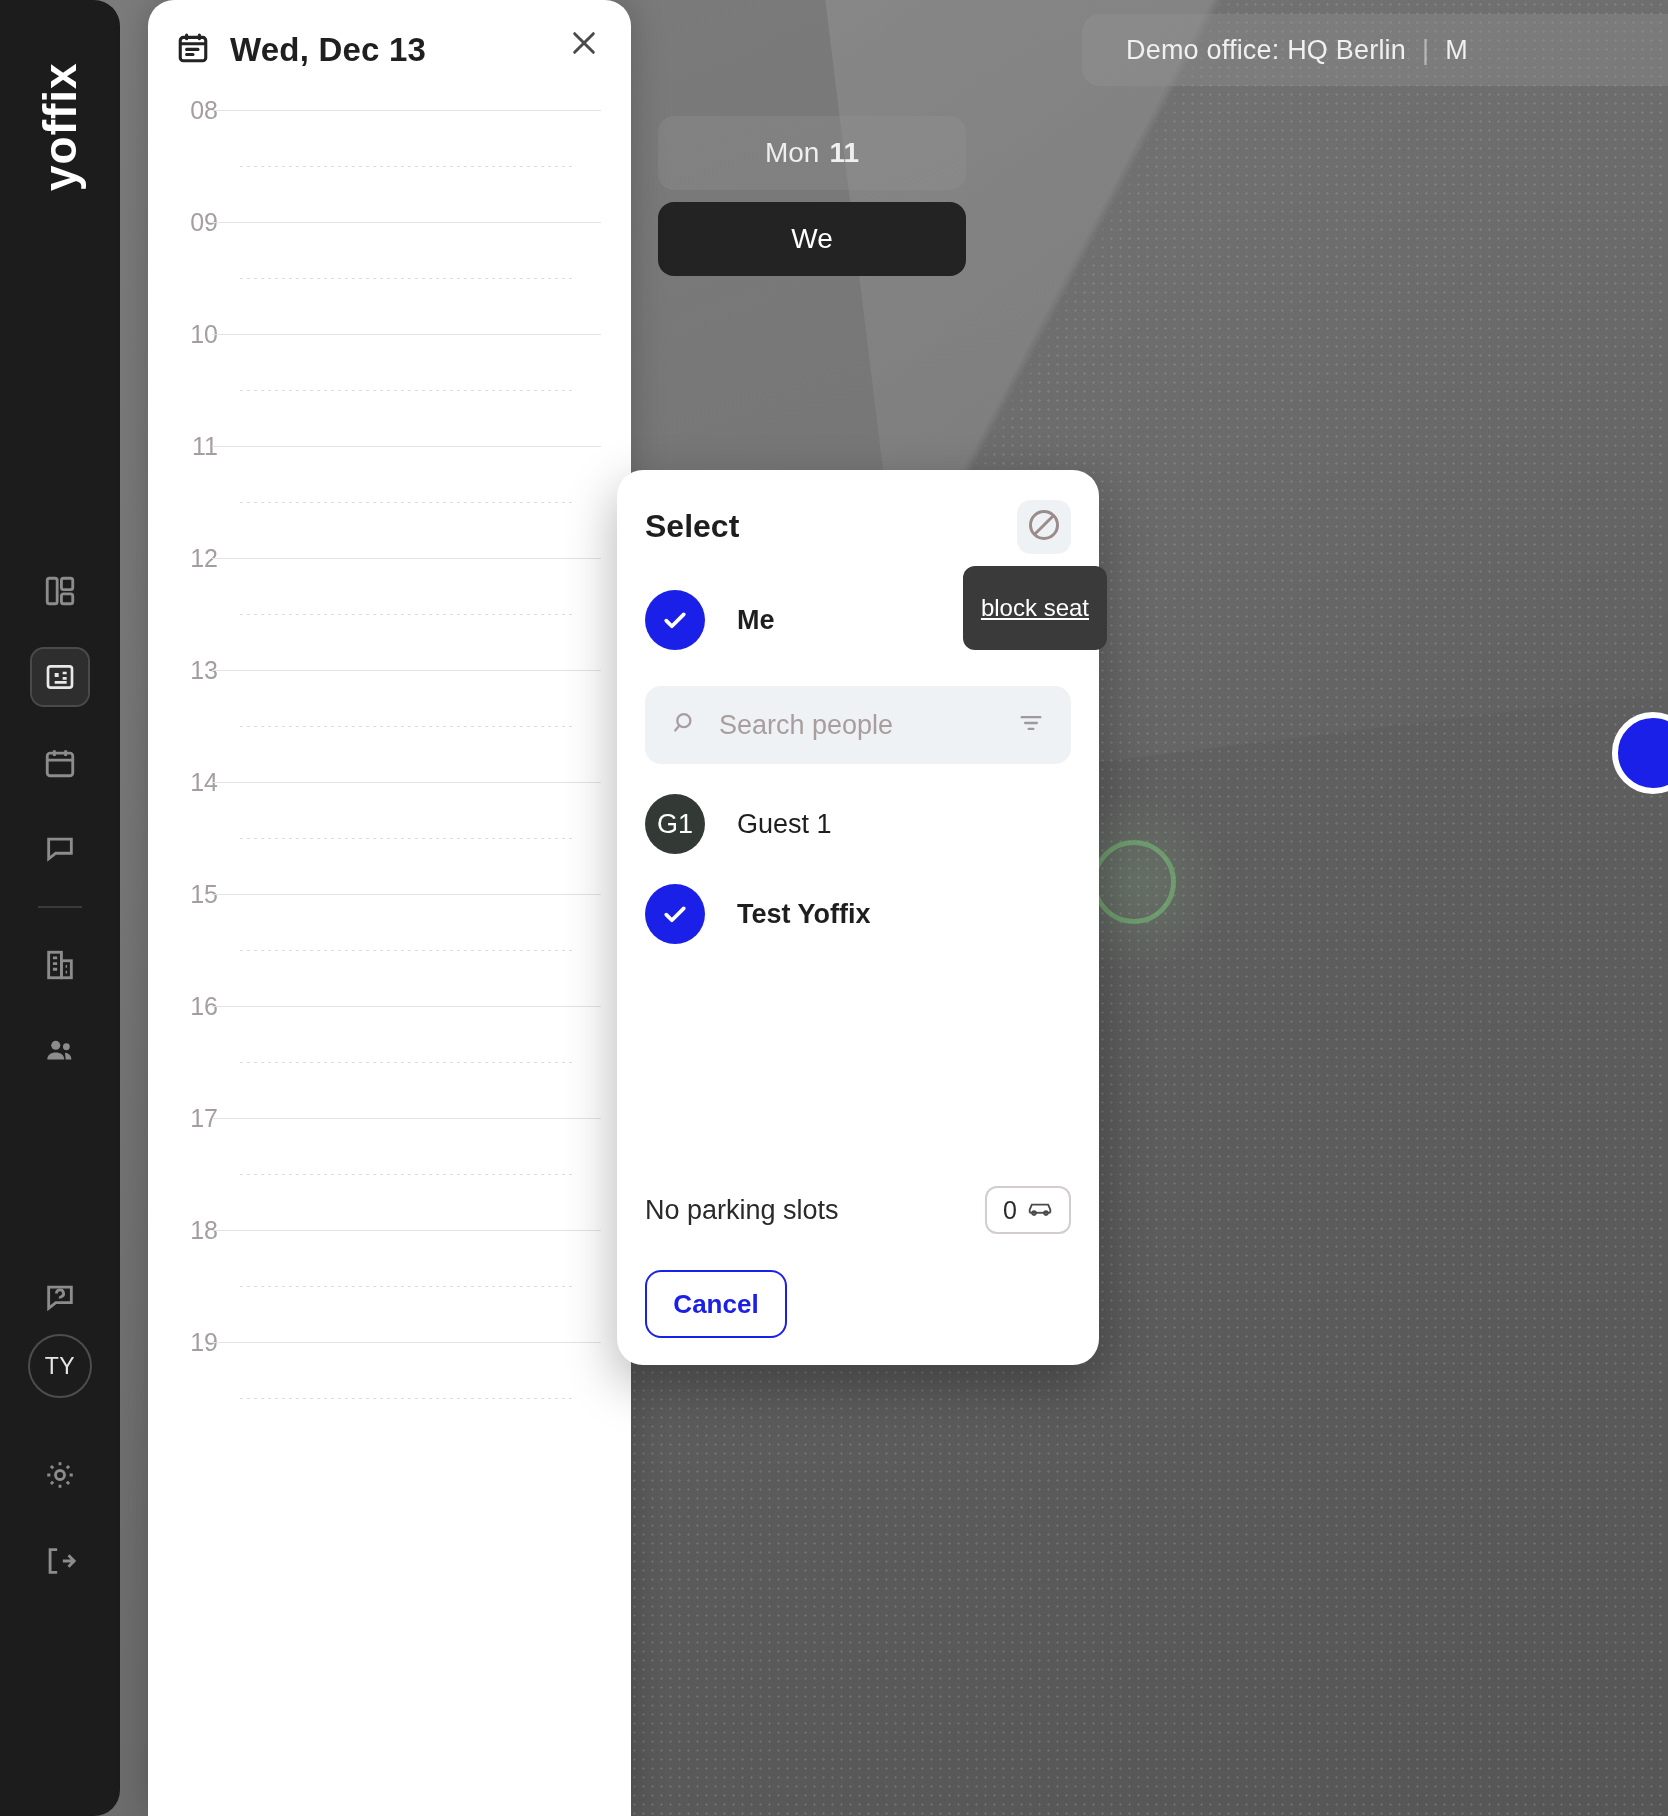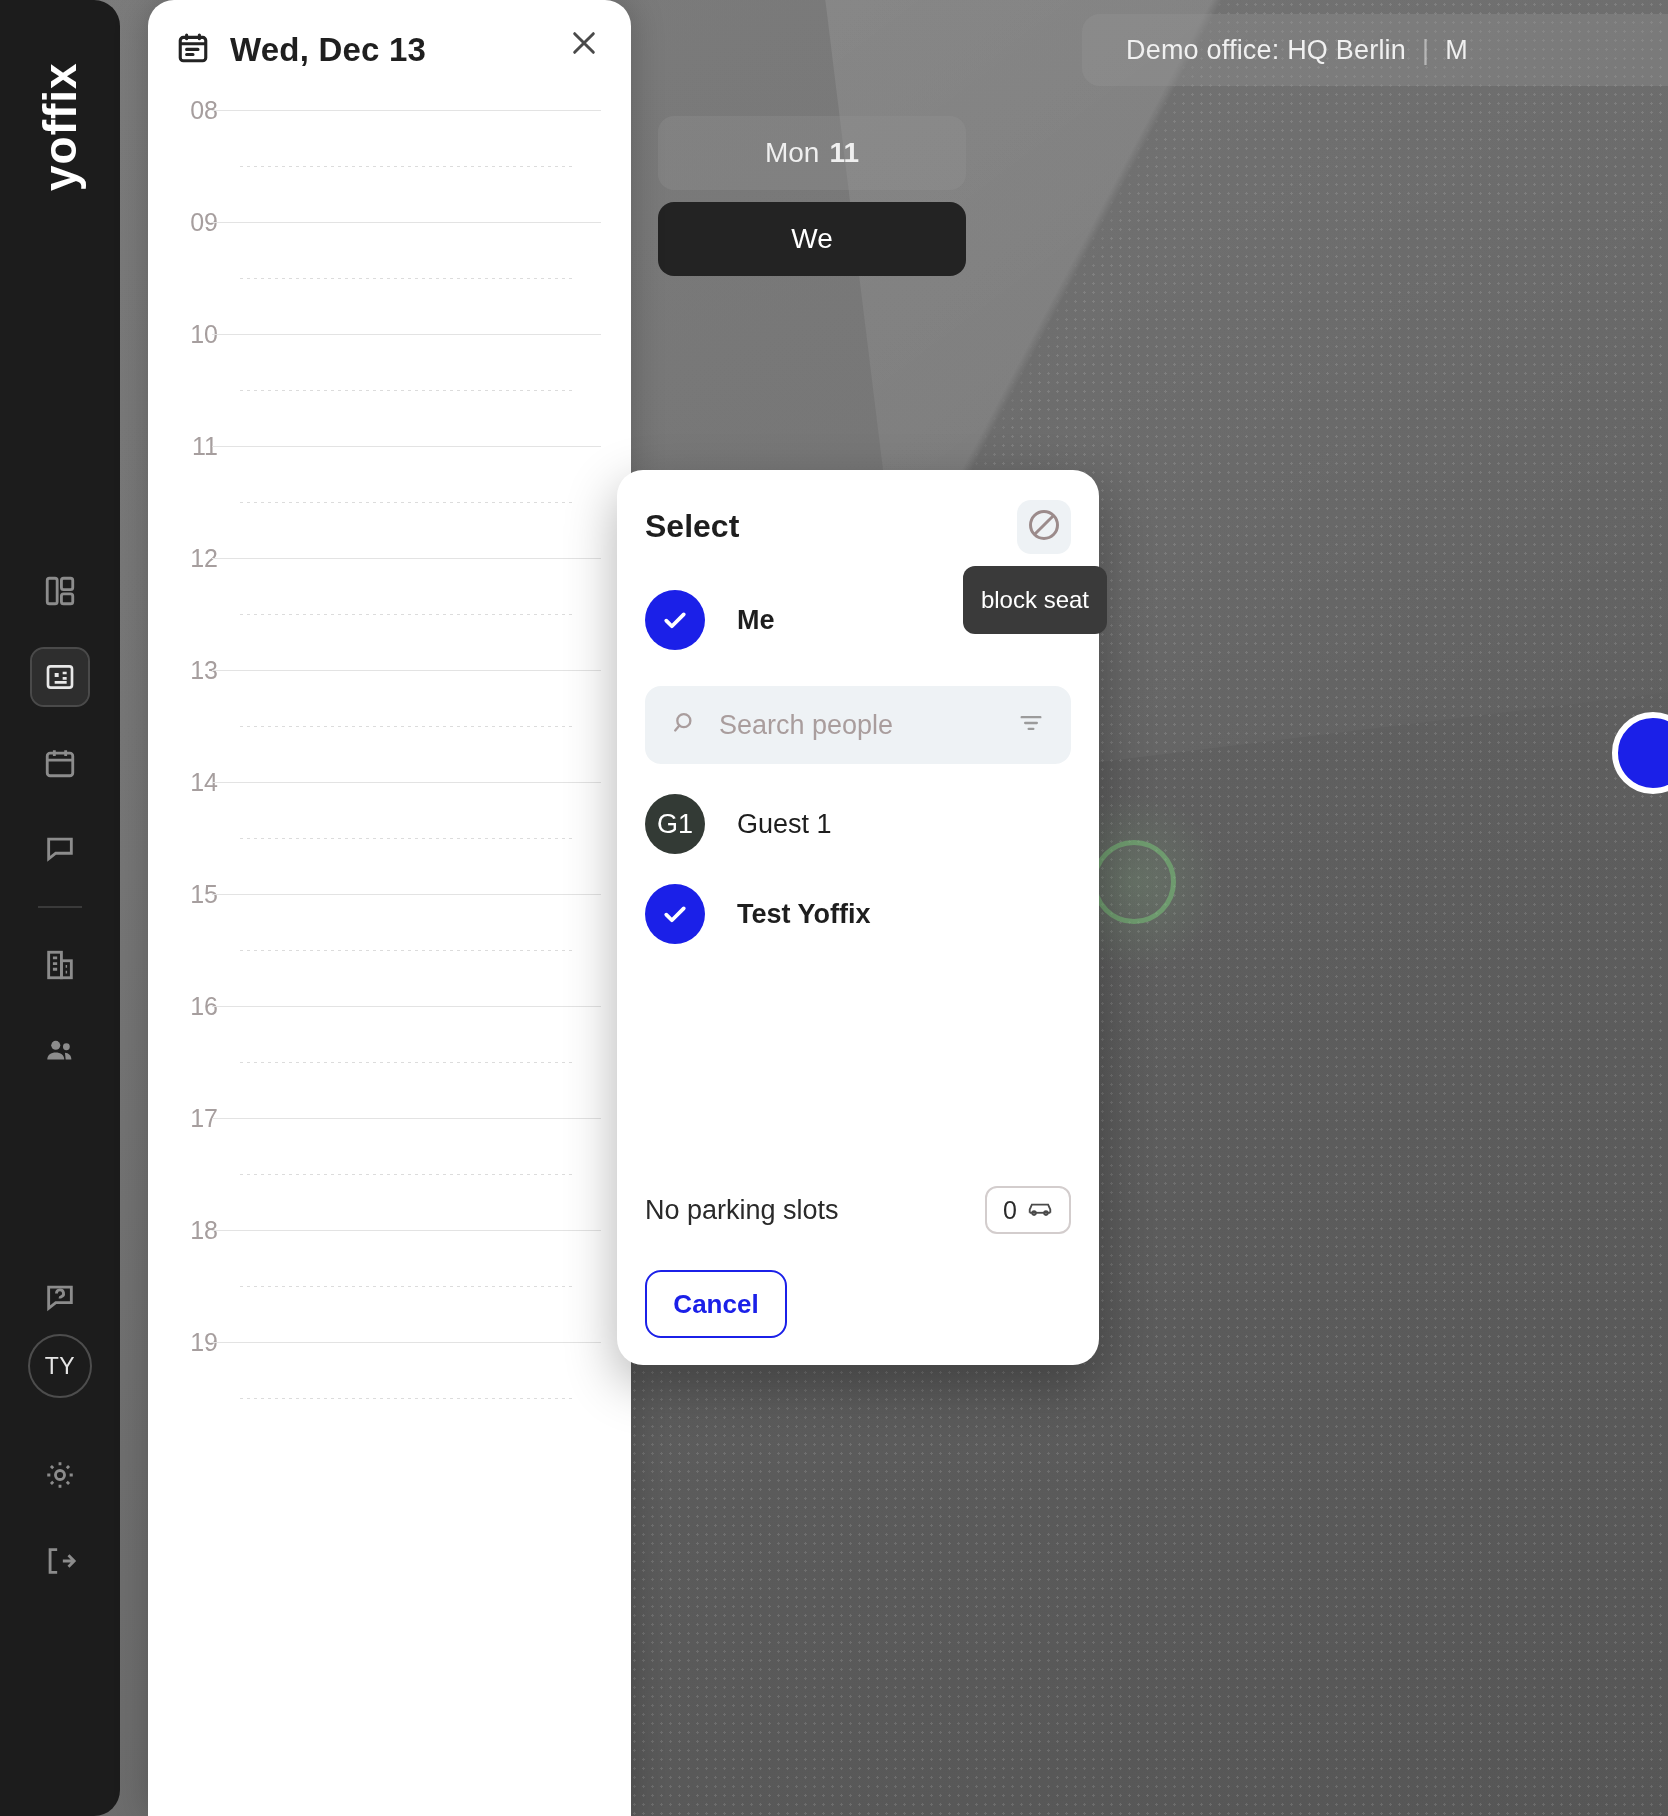--- a/index.html
+++ b/index.html
@@ -137,21 +137,21 @@
     background: #fff; border-radius: 26px;
     box-shadow: 0 18px 52px rgba(0,0,0,.30);
   }
   .modal .mtitle { position: absolute; left: 28px; top: 38px; font-size: 32px; font-weight: 700; color: #1e1e1e; }
   .block-btn {
     position: absolute; right: 28px; top: 30px; width: 54px; height: 54px; border-radius: 14px;
     background: #eef2f5; display: flex; align-items: center; justify-content: center;
   }
   .tooltip {
     position: absolute; right: -8px; top: 96px; background: #3a3a3a; color: #fff;
-    font-size: 24px; padding: 20px 18px; border-radius: 12px; white-space: nowrap;
+    font-size: 24px; padding: 28px 18px; border-radius: 12px; white-space: nowrap; text-decoration: underline;
   }
 
   .person { position: absolute; left: 28px; display: flex; align-items: center; gap: 32px; }
   .chk {
     width: 60px; height: 60px; border-radius: 50%; background: #1b20e8;
     display: flex; align-items: center; justify-content: center; flex: none;
   }
   .gavatar {
     width: 60px; height: 60px; border-radius: 50%; background: #333a35; color: #fff;
     font-size: 27px; display: flex; align-items: center; justify-content: center; flex: none;

